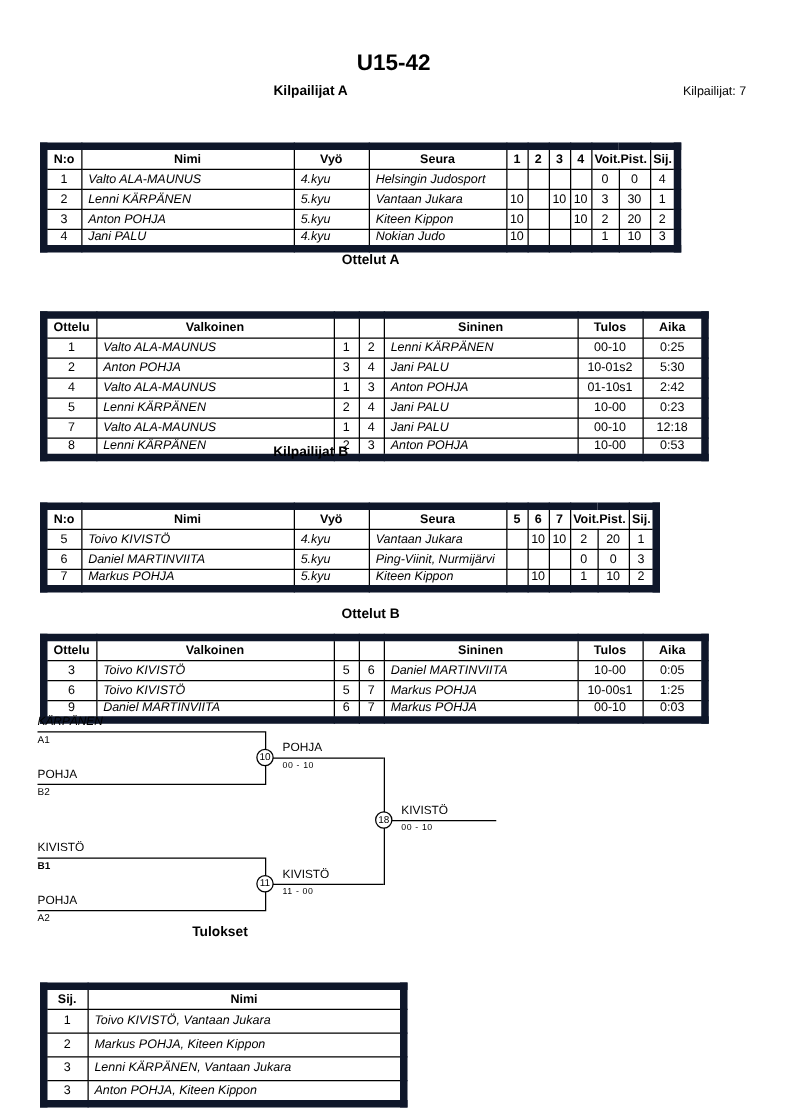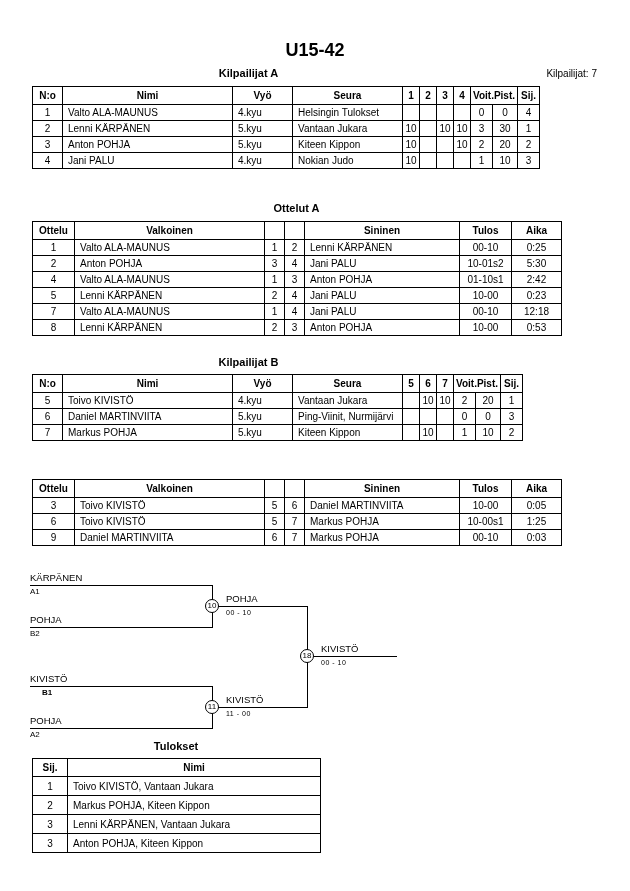--- a/index.html
+++ b/index.html
@@ -13,32 +13,32 @@
            font-size:18px; font-weight:bold; }
   .comp-count { position:absolute; top:68px; right:33px; font-size:10px; }
   .sec-heading { position:absolute; text-align:center; font-weight:bold; font-size:11px; }
   .h-pool-a { left:32px; top:67px; width:433px; }
   .h-matches-a { left:32px; top:202px; width:529px; }
   .h-pool-b { left:32px; top:356px; width:433px; }
   .h-matches-b { left:32px; top:461px; width:529px;margin-top:24px; }
   .h-results { left:32px; top:740px; width:288px; }
 
   table { position:absolute; border-collapse:collapse; table-layout:fixed; background:#fff;
-          border:1px solid #0f172a; }
+          border:6px solid #0f172a;margin-top:28px; }
   th, td { border:1px solid #000; font-size:10px; white-space:nowrap; overflow:hidden; }
   th { font-weight:bold; height:18px; text-align:center; padding:0 2px; }
   td { height:16px; padding:0 2px; }
   .t-pool-a { left:32px; top:86px; width:507px; }
   .t-matches-a { left:32px; top:221px; width:529px; }
   .t-pool-b { left:32px; top:374px; width:490px; }
   .t-matches-b { left:32px; top:479px; width:529px; }
   .t-results { left:32px; top:758px; width:288px; }
   .t-results td { height:19px; }
   .c { text-align:center; }
-  .l { text-align:left; padding-left:5px; }
+  .l { text-align:left; padding-left:5px;font-style:italic; }
 
   .bracket { position:absolute; left:30px; top:560px; width:580px; height:190px; }
   .b-line { position:absolute; background:#000; }
   .b-name { position:absolute; font-size:9.5px; }
   .b-tag { position:absolute; font-size:8px; }
   .b-score { position:absolute; font-size:7px; letter-spacing:0.5px; }
   .b-circle { position:absolute; width:14px; height:14px; border:1px solid #000;
               border-radius:50%; background:#fff; font-size:8px; text-align:center;
               line-height:12px; z-index:2; }
 </style>
@@ -77,21 +77,21 @@
         <th>4</th>
         <th colspan="2">Voit.Pist.</th>
         <th>Sij.</th>
       </tr>
     </thead>
     <tbody>
       <tr>
         <td class="c">1</td>
         <td class="l">Valto ALA-MAUNUS</td>
         <td class="l">4.kyu</td>
-        <td class="l">Helsingin Tulokset</td>
+        <td class="l">Helsingin Judosport</td>
         <td class="c"></td>
         <td class="c"></td>
         <td class="c"></td>
         <td class="c"></td>
         <td class="c">0</td>
         <td class="c">0</td>
         <td class="c">4</td>
       </tr>
       <tr>
         <td class="c">2</td>
@@ -330,37 +330,37 @@
         <td class="c">7</td>
         <td class="l">Markus POHJA</td>
         <td class="c">00-10</td>
         <td class="c">0:03</td>
       </tr>
     </tbody>
   </table>
 
   <div class="bracket">
 
-    <div class="b-name" style="left:0; top:12px;">KÄRPÄNEN</div>
+    <div class="b-name" style="left:0; top:12px;font-style:italic;">KÄRPÄNEN</div>
     <div class="b-line" style="left:0; top:25px; width:182px; height:1px;"></div>
     <div class="b-tag" style="left:0; top:27px;">A1</div>
 
     <div class="b-name" style="left:0; top:54px;">POHJA</div>
     <div class="b-line" style="left:0; top:67px; width:182px; height:1px;"></div>
     <div class="b-tag" style="left:0; top:69px;">B2</div>
 
     <div class="b-line" style="left:182px; top:25px; width:1px; height:43px;"></div>
     <div class="b-line" style="left:182px; top:46px; width:95px; height:1px;"></div>
     <div class="b-circle" style="left:175px; top:39px;">10</div>
     <div class="b-name" style="left:196px; top:33px;">POHJA</div>
     <div class="b-score" style="left:196px; top:49px;">00 - 10</div>
 
     <div class="b-name" style="left:0; top:113px;">KIVISTÖ</div>
     <div class="b-line" style="left:0; top:126px; width:182px; height:1px;"></div>
-    <div class="b-tag" style="left:12px; top:128px;font-weight:bold;">B1</div>
+    <div class="b-tag" style="left:0; top:128px;font-weight:bold;">B1</div>
 
     <div class="b-name" style="left:0; top:155px;">POHJA</div>
     <div class="b-line" style="left:0; top:168px; width:182px; height:1px;"></div>
     <div class="b-tag" style="left:0; top:170px;">A2</div>
 
     <div class="b-line" style="left:182px; top:126px; width:1px; height:43px;"></div>
     <div class="b-line" style="left:182px; top:147px; width:95px; height:1px;"></div>
     <div class="b-circle" style="left:175px; top:140px;">11</div>
     <div class="b-name" style="left:196px; top:134px;">KIVISTÖ</div>
     <div class="b-score" style="left:196px; top:150px;">11 - 00</div>

